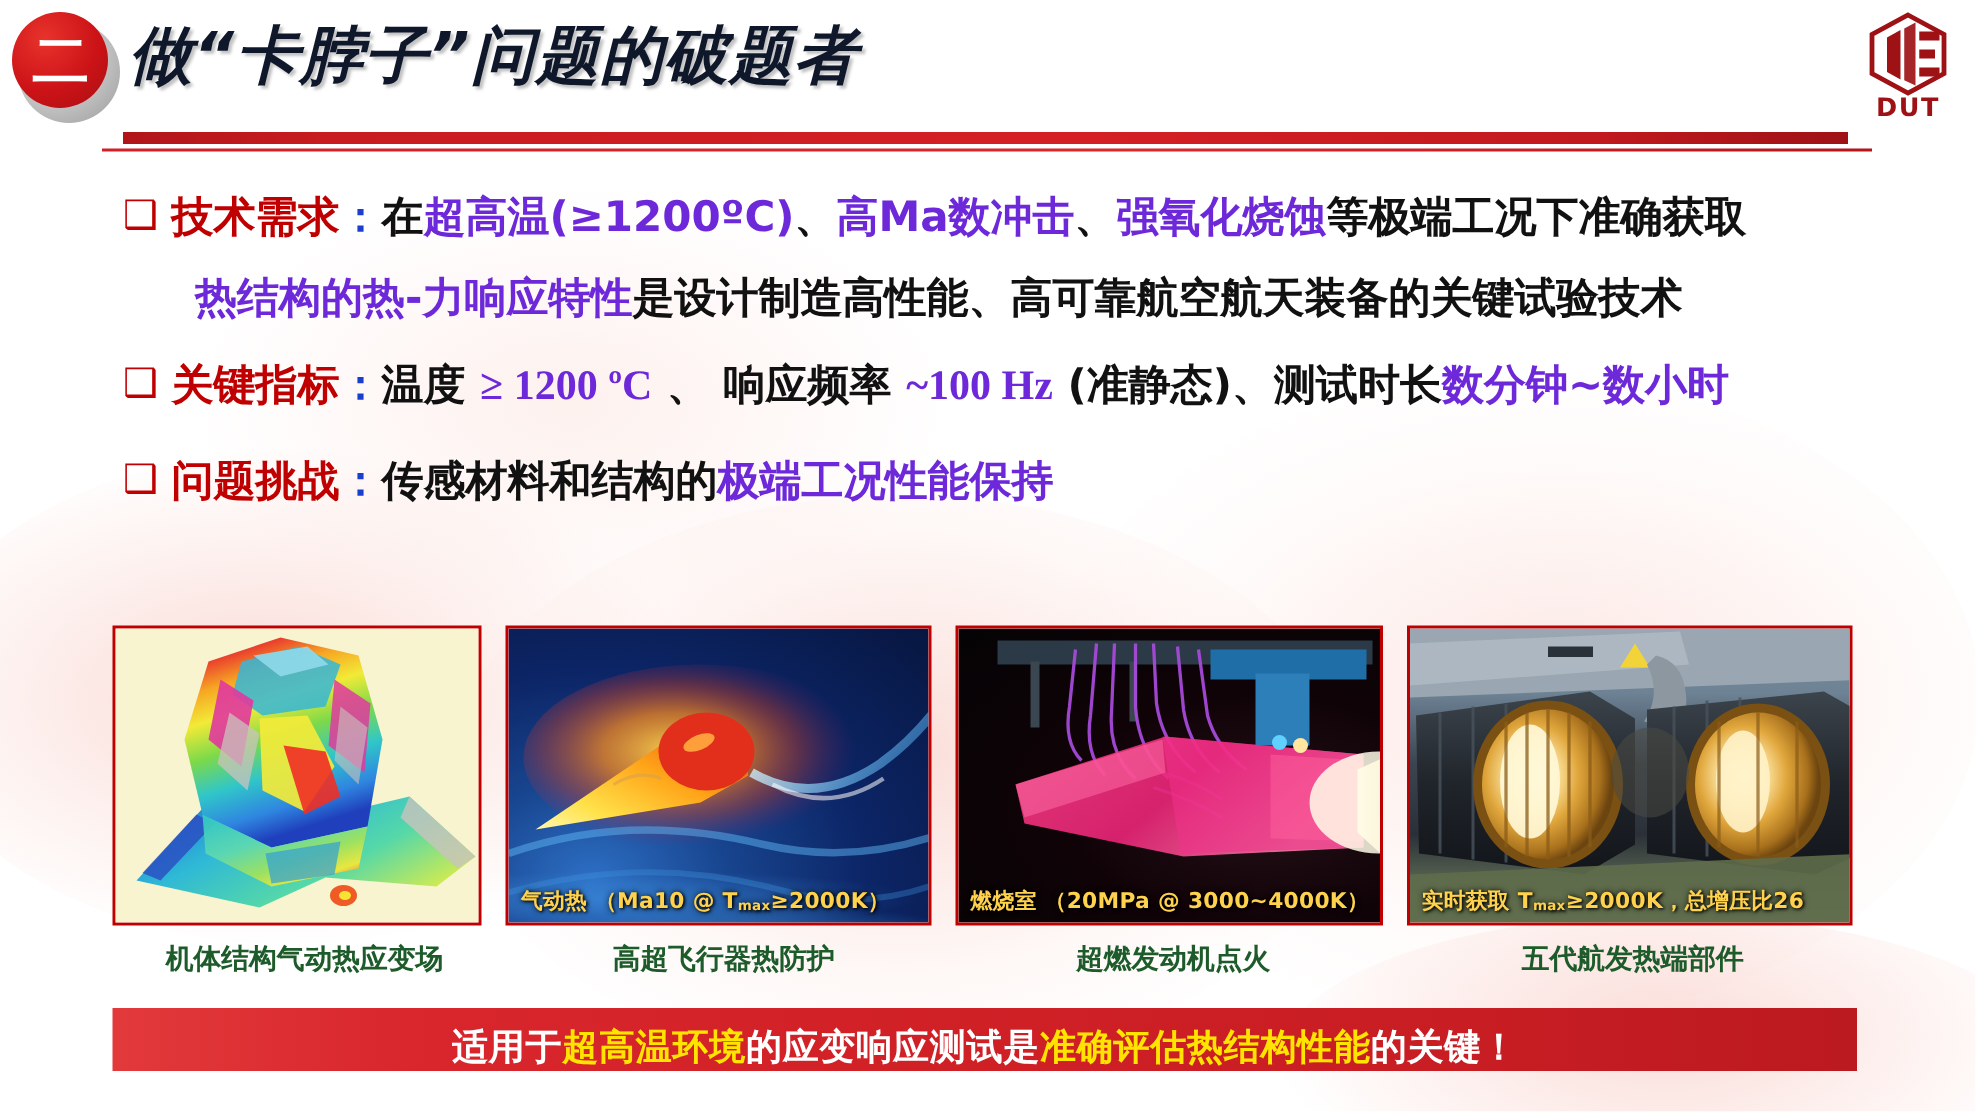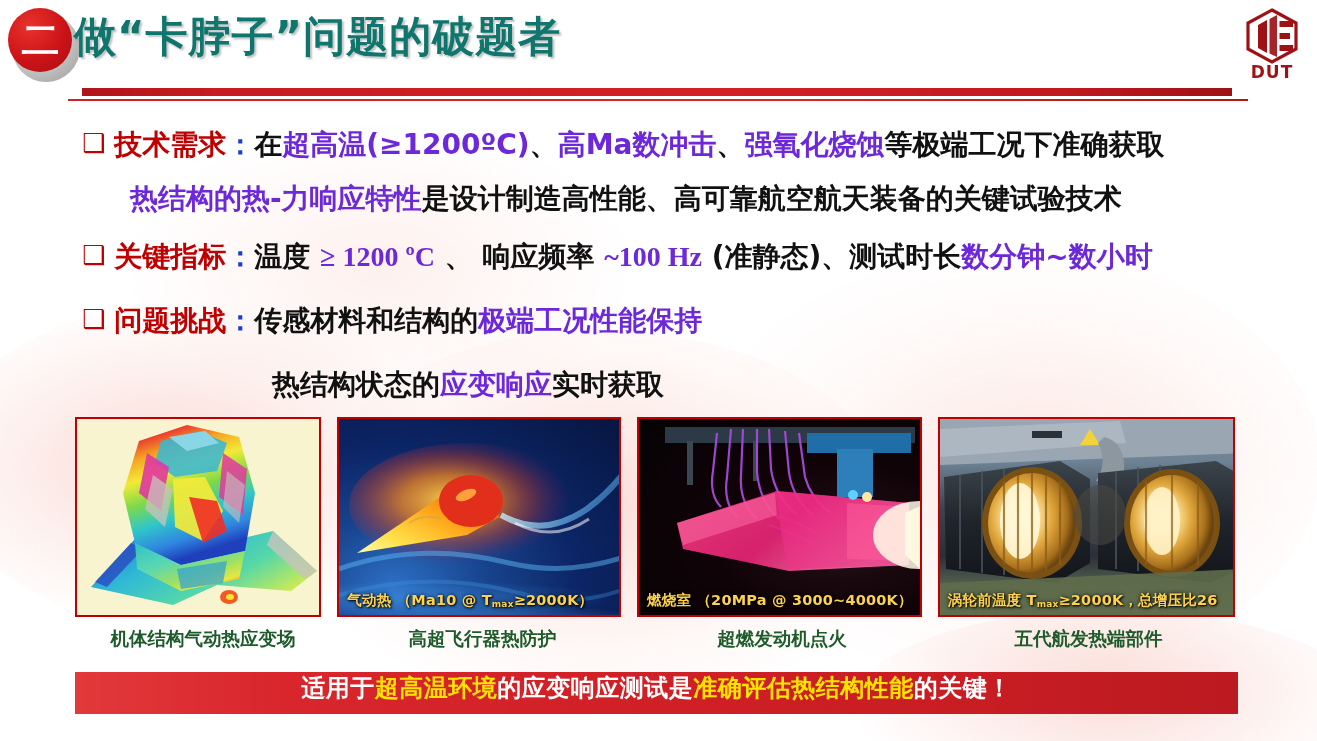--- a/index.html
+++ b/index.html
@@ -27,23 +27,23 @@
   
   #header{position:absolute;left:0;top:0;width:1317px;height:108px;}
   .badge-wrap{position:absolute;left:8px;top:8px;width:74px;height:74px;}
   .badge-shadow{position:absolute;left:4px;top:6px;width:68px;height:68px;border-radius:50%;
       background:radial-gradient(circle at 35% 32%, #e9e9e9, #bdbdbd 60%, #9a9a9a 100%);}
   .badge{position:absolute;left:0;top:0;width:64px;height:64px;border-radius:50%;
       background:radial-gradient(circle at 34% 28%, #e8332c, #cc1317 55%, #a80f13 100%);
       display:flex;align-items:center;justify-content:center;}
   .badge span{color:#fff;font-size:38px;font-weight:bold;line-height:1;
       font-family:"DejaVu Sans","Liberation Sans",sans-serif;letter-spacing:-1px;}
-  #slide-title{position:absolute;left:74px;top:9px;font-size:42px;font-weight:bold;color:#0f766e;
+  #slide-title{position:absolute;left:86px;top:9px;font-size:42px;font-weight:bold;color:#0f172a;
       letter-spacing:1px;white-space:nowrap;text-shadow:2px 2px 2px rgba(120,120,120,.45);
-      font-family:"DejaVu Sans","Liberation Sans",sans-serif;}
+      font-family:"DejaVu Sans","Liberation Sans",sans-serif;font-style:italic;}
   .rule-thick{position:absolute;left:82px;top:88px;width:1150px;height:8px;
       background:linear-gradient(90deg,#b0151a 0%,#c81c20 12%,#d42025 55%,#c2191e 85%,#9e1216 100%);}
   .rule-thin{position:absolute;left:68px;top:99px;width:1180px;height:2px;
       background:linear-gradient(90deg,#cf2026 0%,#d9272c 60%,#b41519 100%);}
 
   
   #logo{position:absolute;left:1236px;top:8px;width:72px;height:76px;}
   #logo svg{display:block;}
   .logo-text{position:absolute;left:0;top:54px;width:72px;text-align:center;color:#9e1216;
       font-size:17px;font-weight:bold;letter-spacing:1px;
@@ -101,21 +101,21 @@
   .cap{position:absolute;top:626px;text-align:center;color:#1d5b2a;font-size:18.5px;font-weight:bold;
       white-space:nowrap;font-family:"DejaVu Sans","Liberation Sans",sans-serif;}
   #cap1{left:75px;width:256px;}
   #cap2{left:335px;width:295px;}
   #cap3{left:634px;width:296px;}
   #cap4{left:934px;width:309px;}
 
   
   #banner{position:absolute;left:75px;top:672px;width:1163px;height:42px;
       background:linear-gradient(90deg,#e2393b 0%,#d8262c 18%,#cf2026 50%,#c71d23 78%,#bb1a20 100%);
-      display:flex;align-items:flex-start;justify-content:center;}
+      display:flex;align-items:flex-end;justify-content:center;}
   #banner .t{font-size:24px;font-weight:bold;color:#ffffff;white-space:nowrap;letter-spacing:.5px;
       font-family:"DejaVu Sans","Liberation Sans",sans-serif;}
   #banner .hl{color:#ffe400;}
 </style>
 </head>
 <body>
 
 <div id="slide">
 
   <div class="wash w1"></div>
@@ -159,23 +159,20 @@
   </div>
 
   <div class="line" id="l2">
     <span class="sq">❑</span><span class="lbl">关键指标</span><span class="colon">：</span><span class="b">温度 </span><span class="k serif">≥ 1200 ºC</span><span class="b"> 、 响应频率 </span><span class="k serif">~100 Hz</span><span class="b"> (准静态)、测试时长</span><span class="k">数分钟~数小时</span>
   </div>
 
   <div class="line" id="l3">
     <span class="sq">❑</span><span class="lbl">问题挑战</span><span class="colon">：</span><span class="b">传感材料和结构的</span><span class="k">极端工况性能保持</span>
   </div>
 
-  <div class="line" id="l3b">
-    <span class="b">热结构状态的</span><span class="k">应变响应</span><span class="b">实时获取</span>
-  </div>
 
   <div id="strip">
 
     <div class="fig fig1">
       <div class="cfd">
         <svg width="252" height="196" viewBox="0 0 252 196" aria-hidden="true">
           <defs>
             <linearGradient id="rb1" x1="0" y1="0" x2="0.3" y2="1">
               <stop offset="0%" stop-color="#e04faa"></stop>
                 <stop offset="12%" stop-color="#e8302f"></stop>
@@ -362,21 +359,21 @@
           <g stroke="#8a5c18" stroke-width="2.2" opacity=".7">
             <path d="M232 56 L232 152"></path>
               <path d="M206 62 L206 146"></path>
               <path d="M258 62 L258 146"></path>
           </g>
 
           <ellipse cx="160" cy="96" rx="26" ry="30" fill="#4a4a44" opacity=".55"></ellipse>
 
           <path d="M0 164 L305 150 L305 196 L0 196 Z" fill="#5f6d4b" opacity=".9"></path>
         </svg>
-        <div class="incap"><span>涡轮前温度 T</span><sub class="sb">max</sub><span>≥2000K，总增压比26</span></div>
+        <div class="incap"><span>实时获取 T</span><sub class="sb">max</sub><span>≥2000K，总增压比26</span></div>
       </div>
     </div>
   </div>
 
   <div class="cap" id="cap1">机体结构气动热应变场</div>
   <div class="cap" id="cap2">高超飞行器热防护</div>
   <div class="cap" id="cap3">超燃发动机点火</div>
   <div class="cap" id="cap4">五代航发热端部件</div>
 
   <div id="banner">

